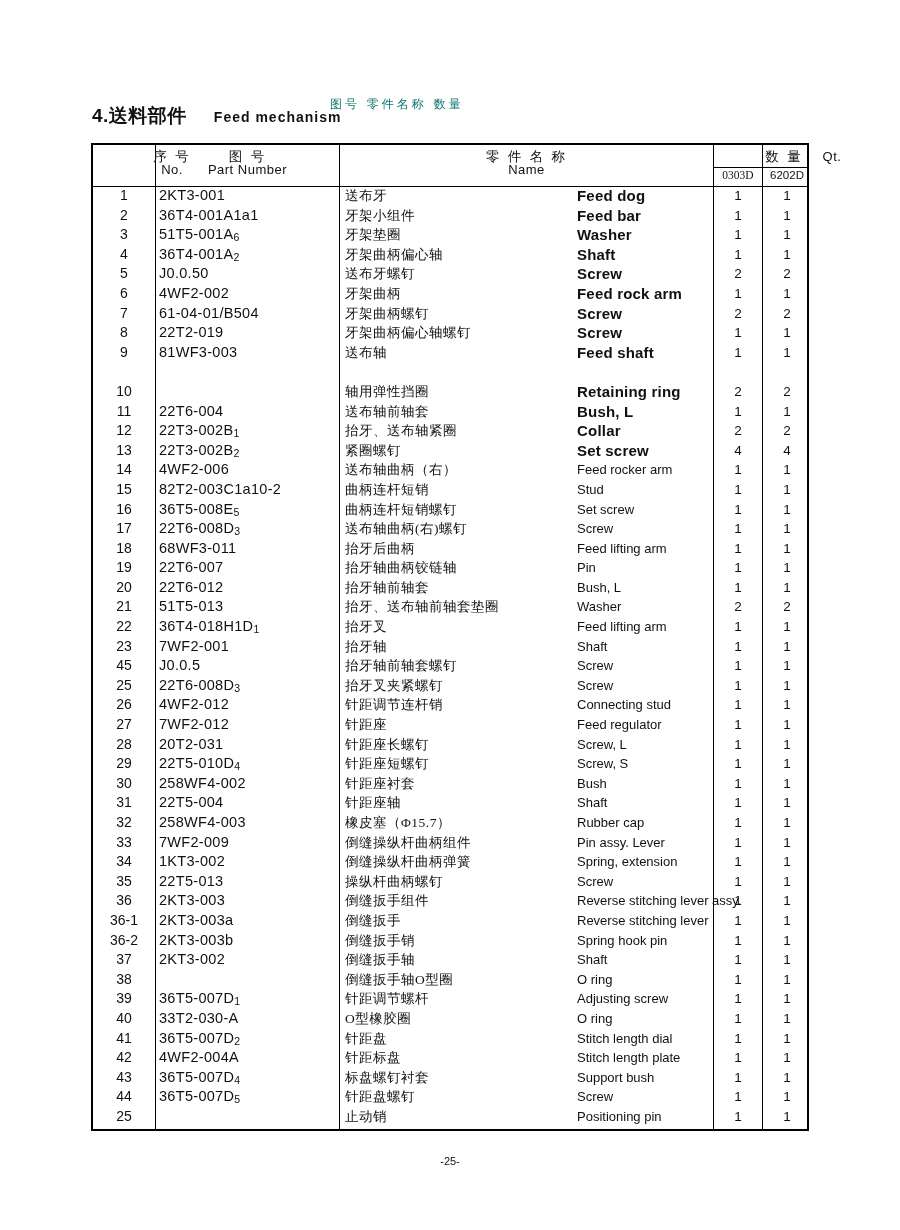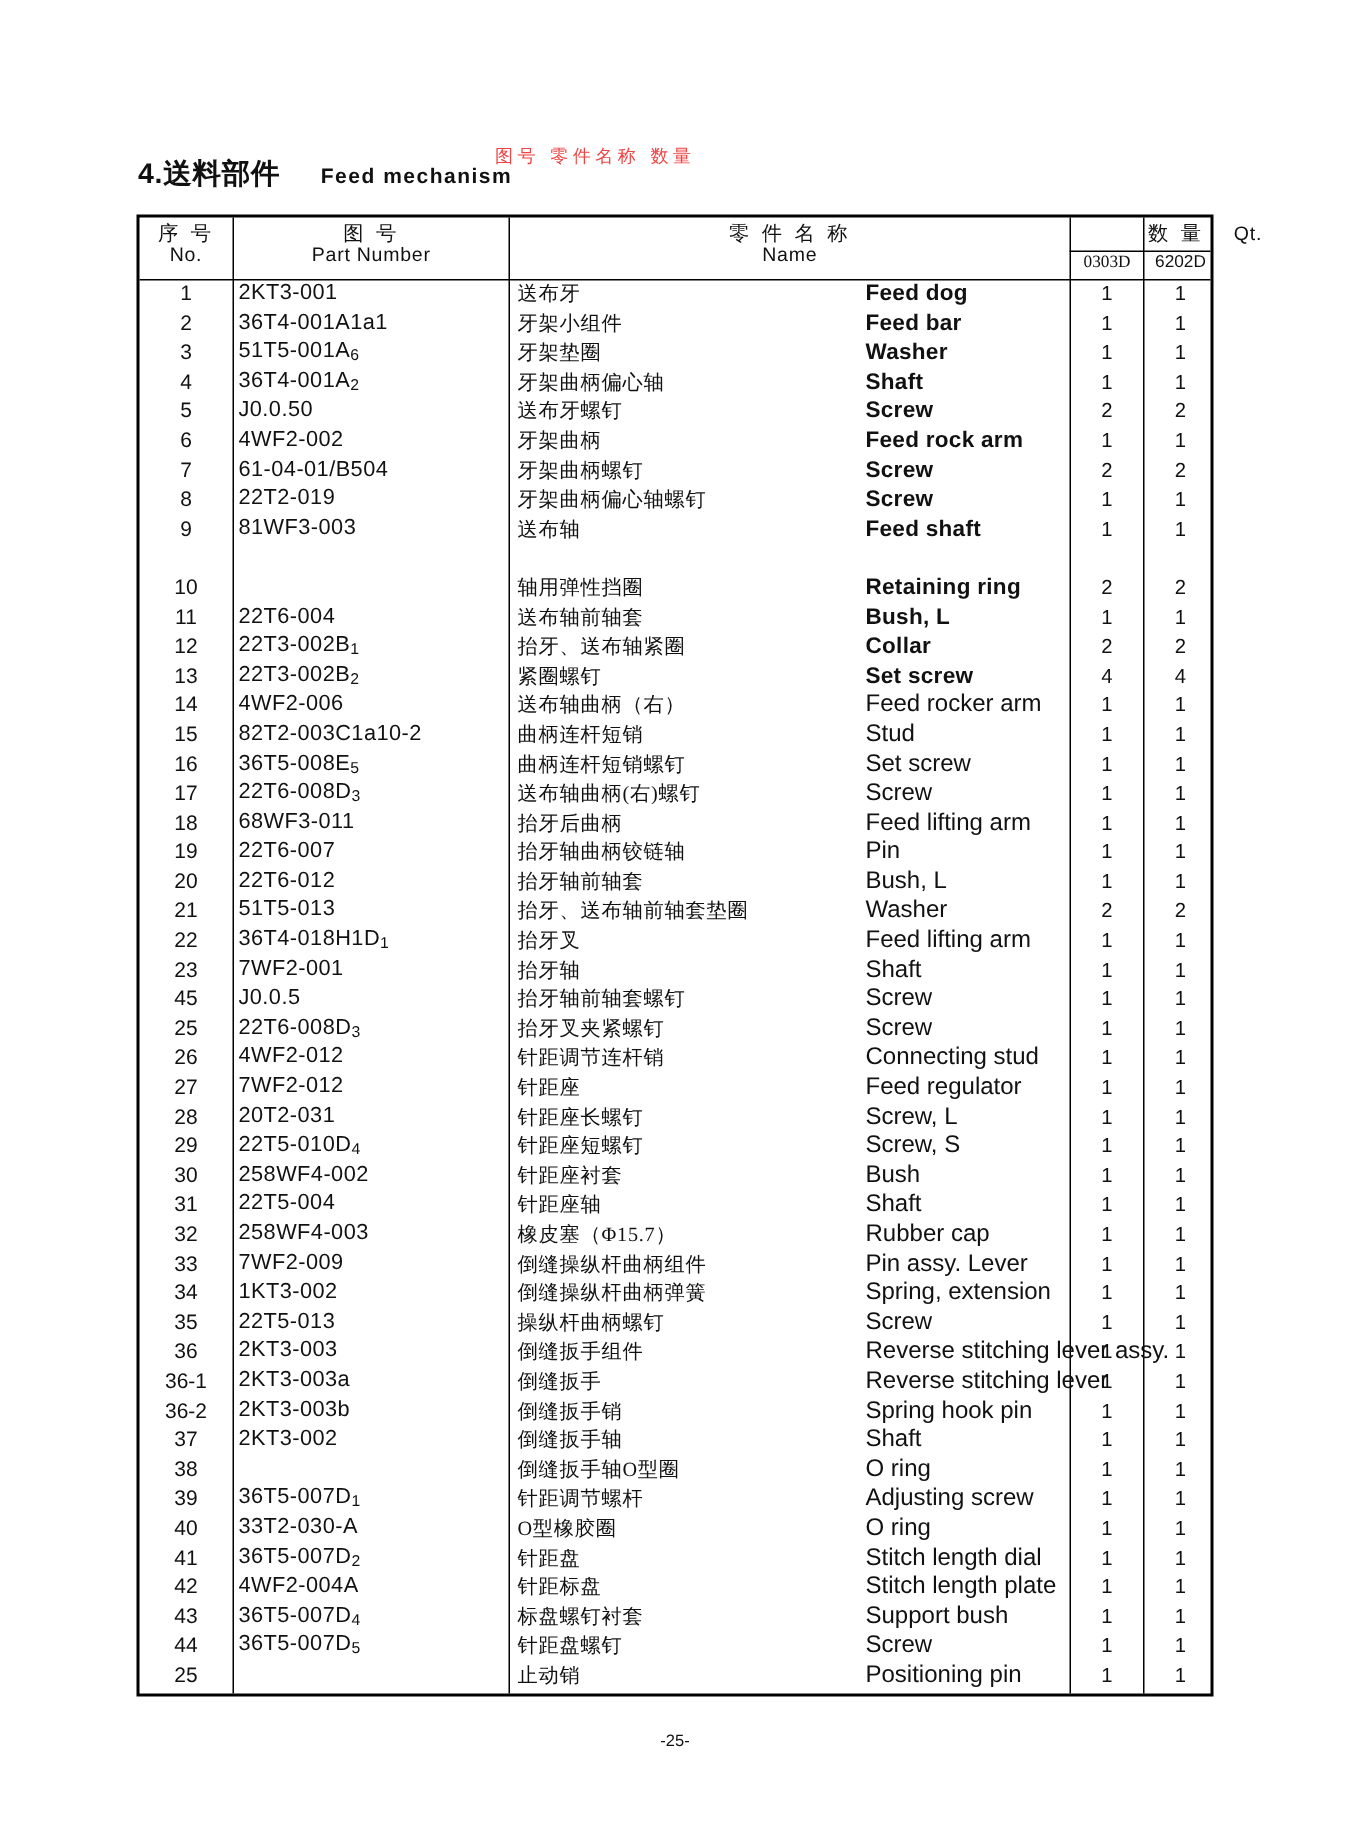--- a/index.html
+++ b/index.html
@@ -95,21 +95,21 @@
   .h-cn {
     font-family: "DejaVu Sans", sans-serif;
     font-size: 13.5px;
     letter-spacing: 2px;
   }
   .h-en {
     font-family: "Liberation Sans", sans-serif;
     font-size: 13px;
     letter-spacing: 0.5px;
   }
-  .h-no   { left: 0;   width: 62px;  top: 4px; }
+  .h-no   { left: 0;   width: 62px;  top: 4px; padding-left: 48px; }
   .h-pn   { left: 63px; width: 183px; top: 4px; }
   .h-name { left: 247px; width: 373px; top: 4px; }
   .h-qty  { left: 621px; width: 188px; top: 3px; }
   .h-q1   { left: 621px; width: 48px; top: 24px; font-size: 11.5px; font-family:Liberation Serif, serif; }
   .h-q2   { left: 670px; width: 48px; top: 24px; font-size: 11.5px; font-family:"Liberation Sans", sans-serif; }
 
   
   .rows {
     position: absolute;
     left: 0; right: 0;
@@ -146,21 +146,21 @@
   }
   .c-cn {
     left: 252px; width: 250px;
     font-family: Liberation Serif, serif;
     font-size: 13.5px;
     letter-spacing: 0.5px;
   }
   .c-en {
     left: 484px; width: 136px;
     font-family: "Liberation Sans", sans-serif;
-    font-size: 16px;
+    font-size: 13px;
   }
   .c-en.big {
     font-size: 15px;
     font-weight: bold;
     letter-spacing: 0.2px;
   }
   .c-q1 {
     left: 621px; width: 48px;
     text-align: center;
     font-family: "Liberation Sans", sans-serif;
@@ -182,21 +182,21 @@
   }
   
   .ghost {
     position: absolute;
     left: 330px;
     top: 96px;
     width: 470px;
     height: 14px;
     font-family: "DejaVu Sans", sans-serif;
     font-size: 12px;
-    color: #ef4444;
+    color: #0f766e;
     letter-spacing: 3px;
     overflow: hidden;
     white-space: nowrap;
   }
 </style>
 </head>
 <body>
 
 <div class="page">
 

